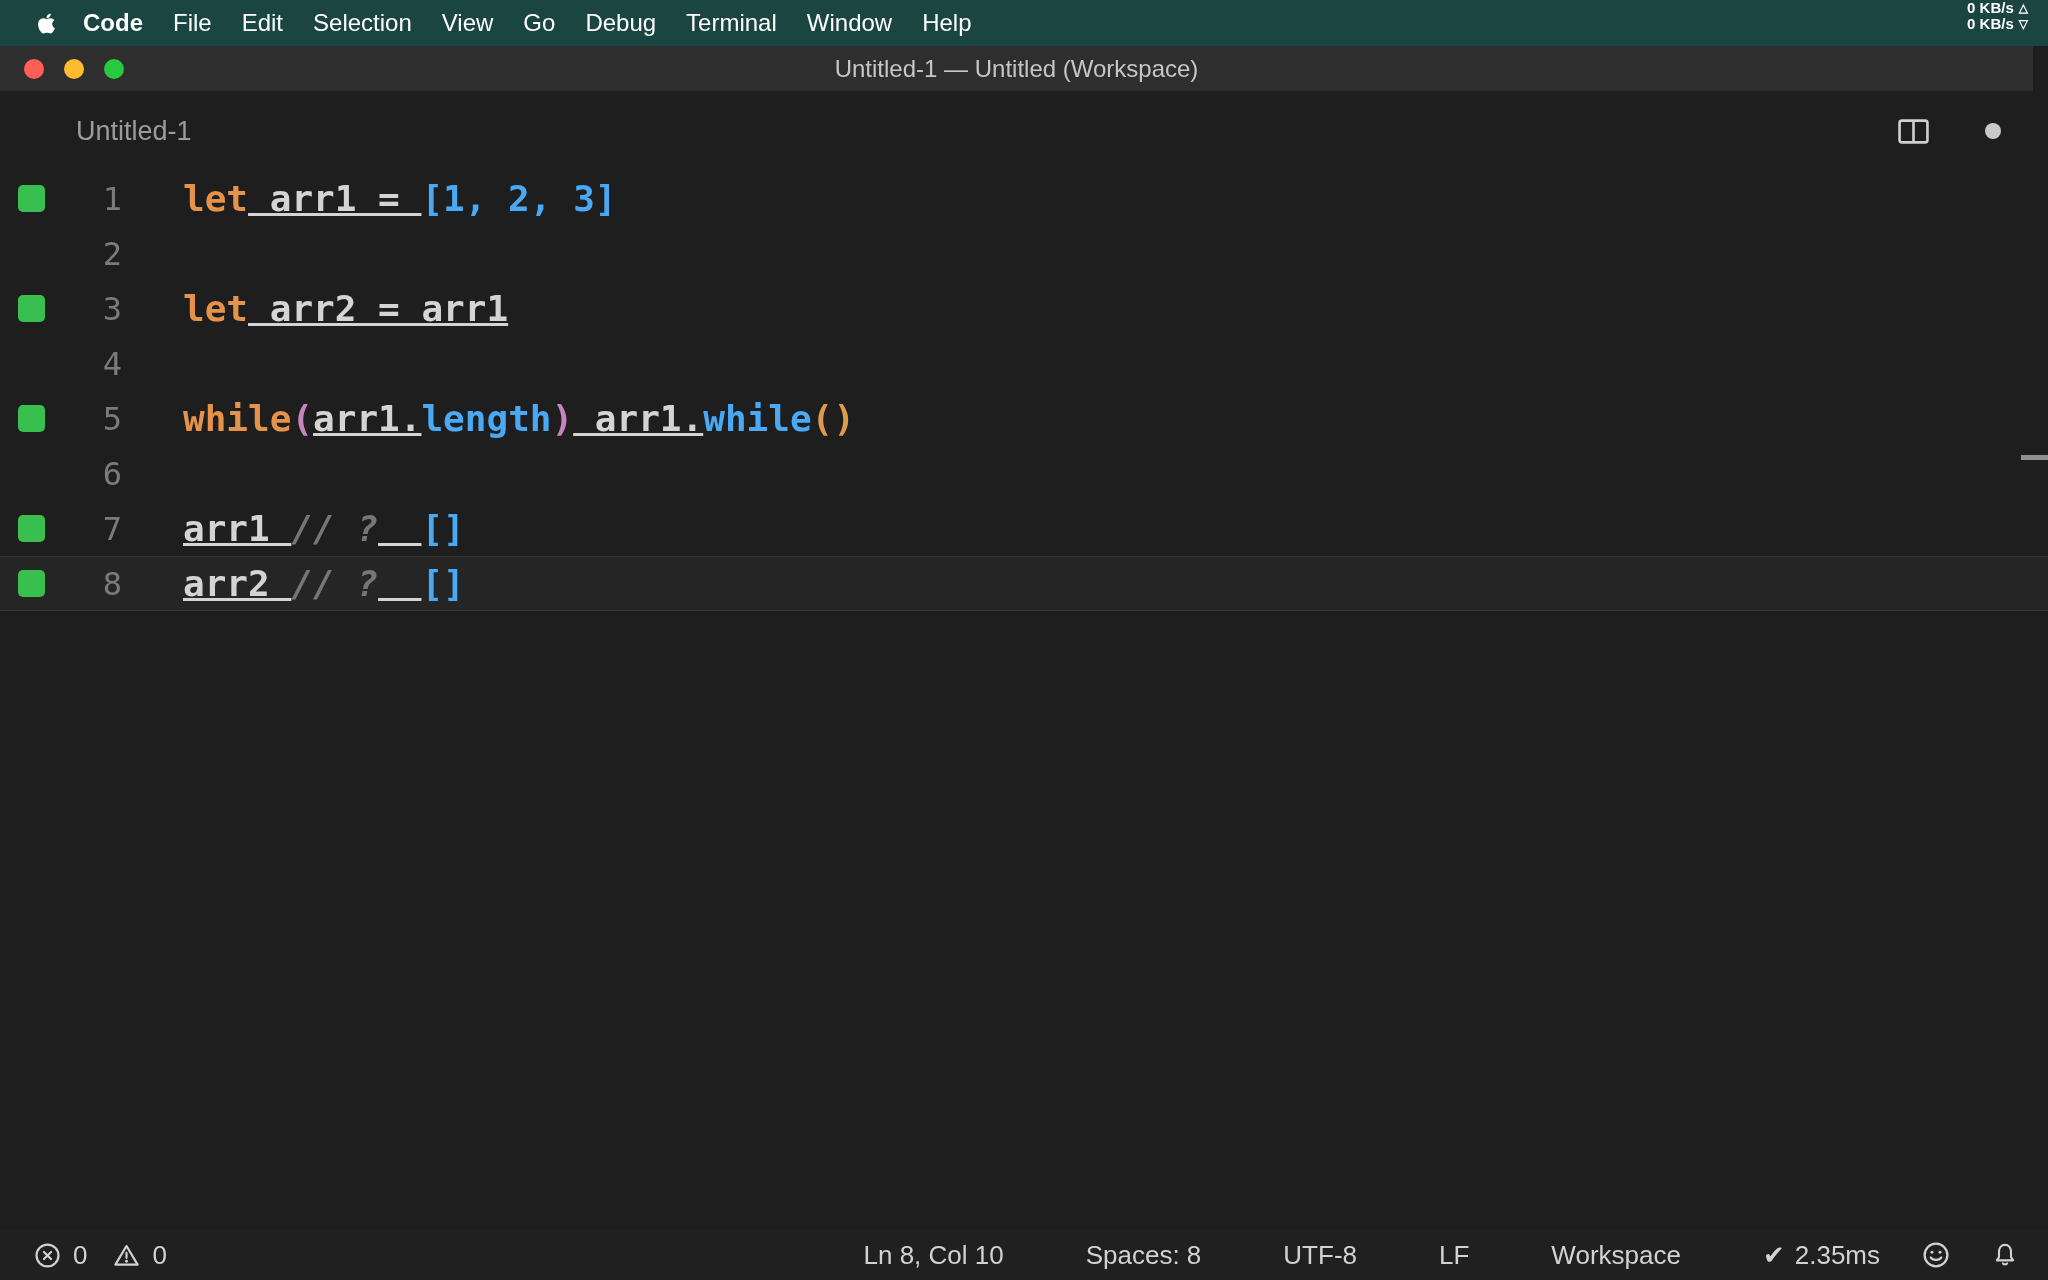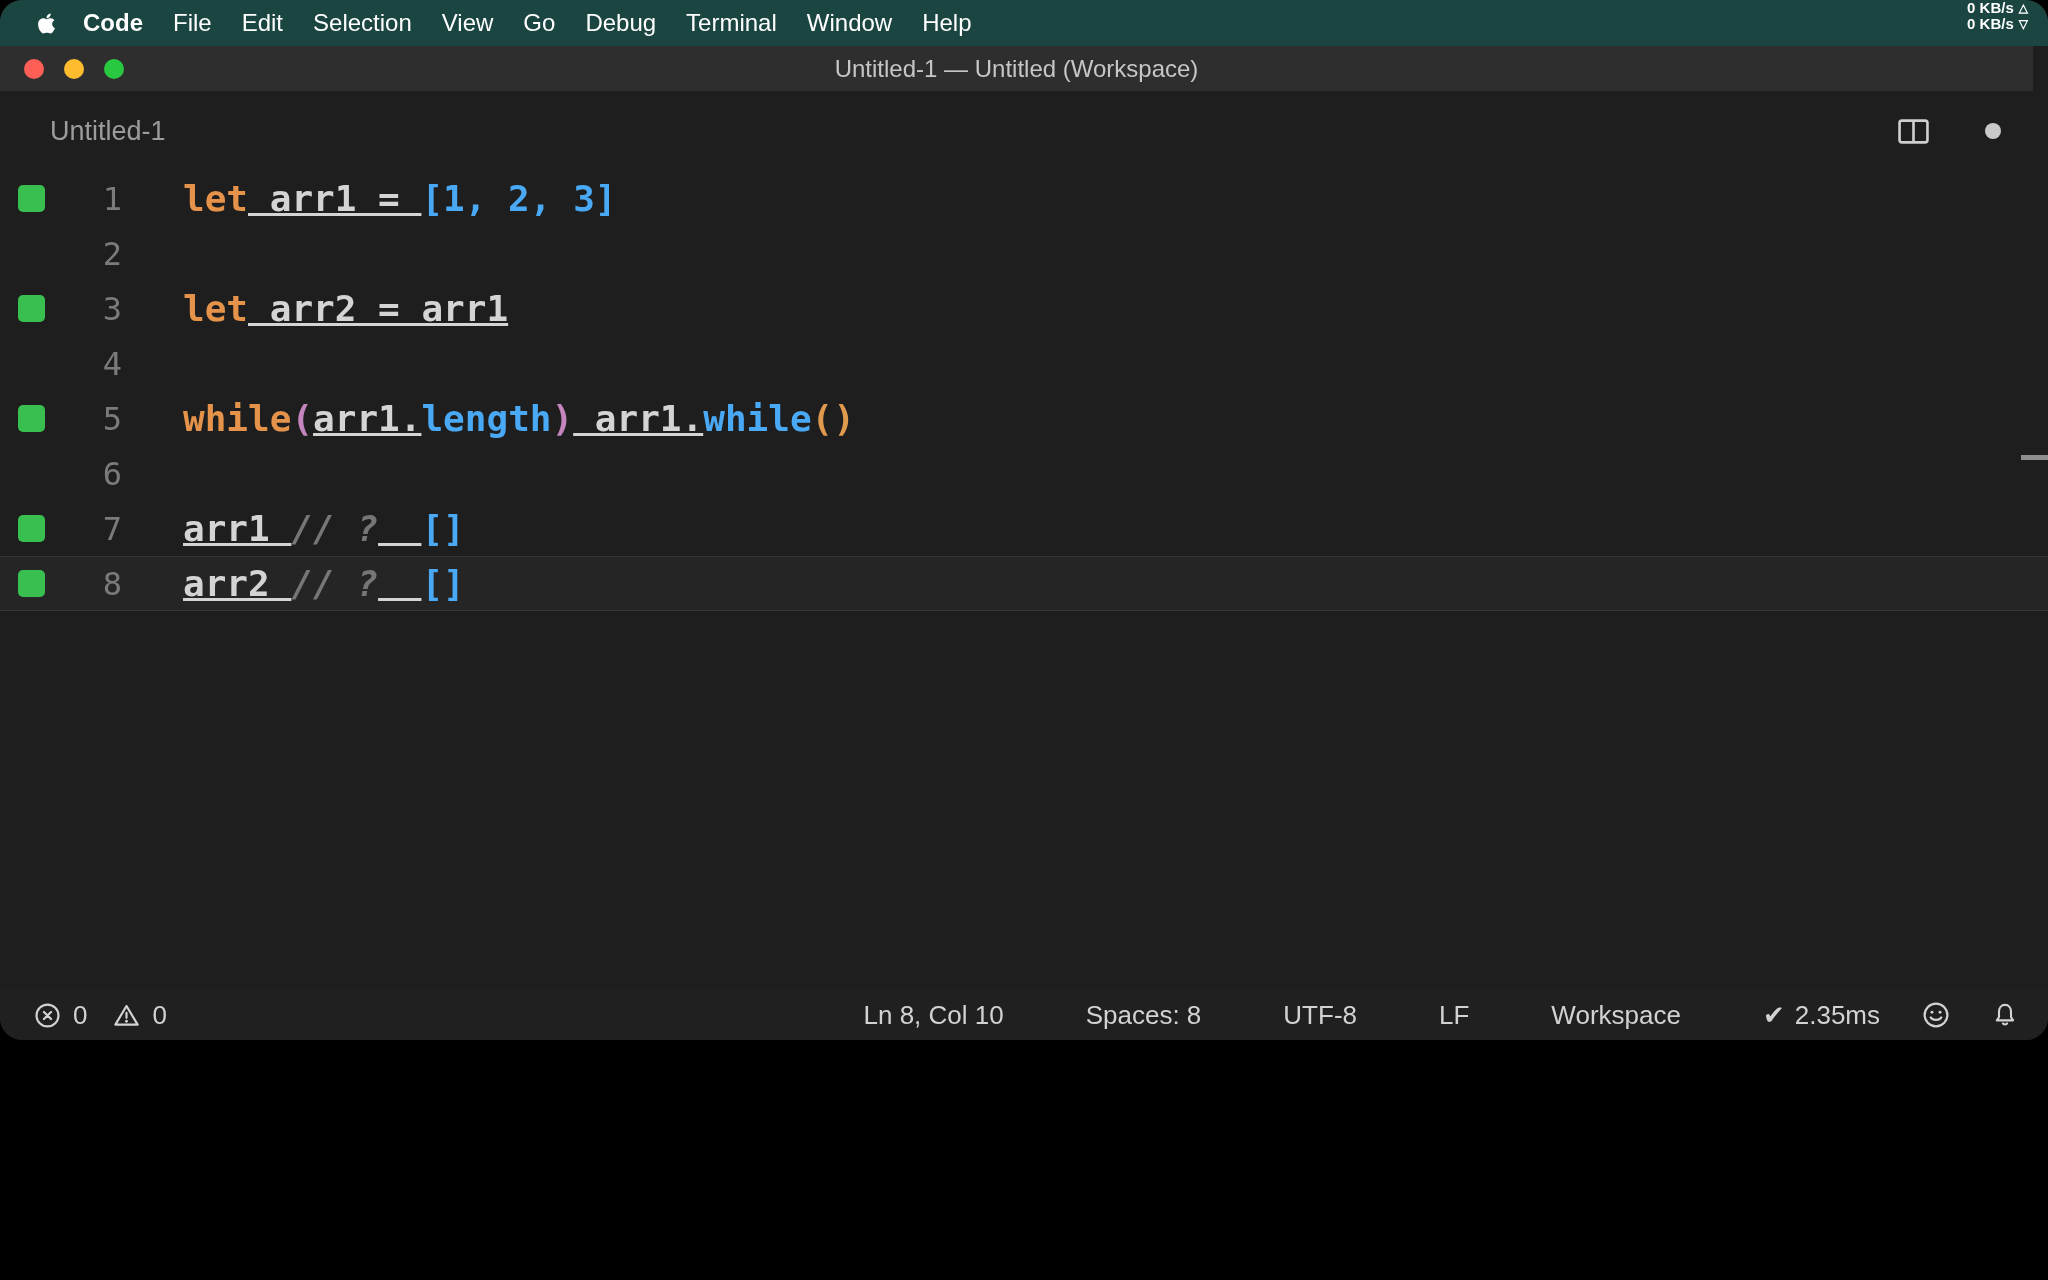--- a/index.html
+++ b/index.html
@@ -1,21 +1,20 @@
 <!DOCTYPE html>
 <html style="--color-menubar_bg: #1a4540; --color-titlebar_bg: #2e2e2e; --color-editor_bg: #1e1e1e; --color-statusbar_bg: #202020; --color-traffic_red: #ff5f57; --color-traffic_yellow: #febc2e; --color-traffic_green: #28c840; --color-marker_green: #38bf50; --color-device_battery_blue: #74b9f0; --tok-keyword: #e5934a; --tok-plain: #d4d4d4; --tok-blue: #4aa9f5; --tok-magenta: #c586c0; --tok-orange: #df9a4e; --tok-comment: #767676;"><head>
 <meta charset="utf-8">
 <style>
   * { margin:0; padding:0; box-sizing:border-box; }
   html,body { width:2048px; height:1280px; background:#000; }
   .screen {
-    position:relative; width:2048px; height:1040px; overflow:hidden;
+    position:relative; width:2048px; height:1280px; overflow:hidden;
     font-family:"Liberation Sans", sans-serif;
     background:var(--color-editor_bg,#1e1e1e);
-    border-radius:22px;
   }
 
   
   .menubar {
     position:absolute; top:0; left:0; right:0; height:46px;
     background:var(--color-menubar_bg,#1a4540);
     display:flex; justify-content:space-between; align-items:center;
     color:#fff; padding:0 20px 0 24px;
   }
   .menu-left { display:flex; align-items:center; height:100%; }
@@ -37,21 +36,21 @@
   }
   .traffic { position:absolute; left:24px; top:0; height:45px; display:flex; align-items:center; gap:20px; }
   .tl { width:20px; height:20px; border-radius:50%; }
   .tl-red { background:var(--color-traffic_red,#ff5f57); }
   .tl-yellow { background:var(--color-traffic_yellow,#febc2e); }
   .tl-green { background:var(--color-traffic_green,#28c840); }
   .window-title { color:#c6c6c6; font-size:24px; }
 
   
   .editor { position:absolute; top:91px; left:0; right:0; bottom:50px; background:var(--color-editor_bg,#1e1e1e); }
-  .editor-header { height:80px; display:flex; align-items:center; justify-content:space-between; padding:0 47px 0 50px; }
+  .editor-header { height:80px; display:flex; align-items:center; justify-content:space-between; padding:0 47px 0 76px; }
   .tab-label { color:#9c9c9c; font-size:27px; }
   .header-actions { display:flex; align-items:center; gap:56px; color:#cfcfcf; }
   .dirty-dot { width:16px; height:16px; border-radius:50%; background:#c9c9c9; }
 
   .code-lines { width:100%; }
   .code-line { display:flex; align-items:center; height:55px; width:100%; }
   .code-line.active {
     background:rgba(255,255,255,0.035);
     box-shadow: inset 0 1px 0 rgba(255,255,255,0.08), inset 0 -1px 0 rgba(255,255,255,0.08);
   }

